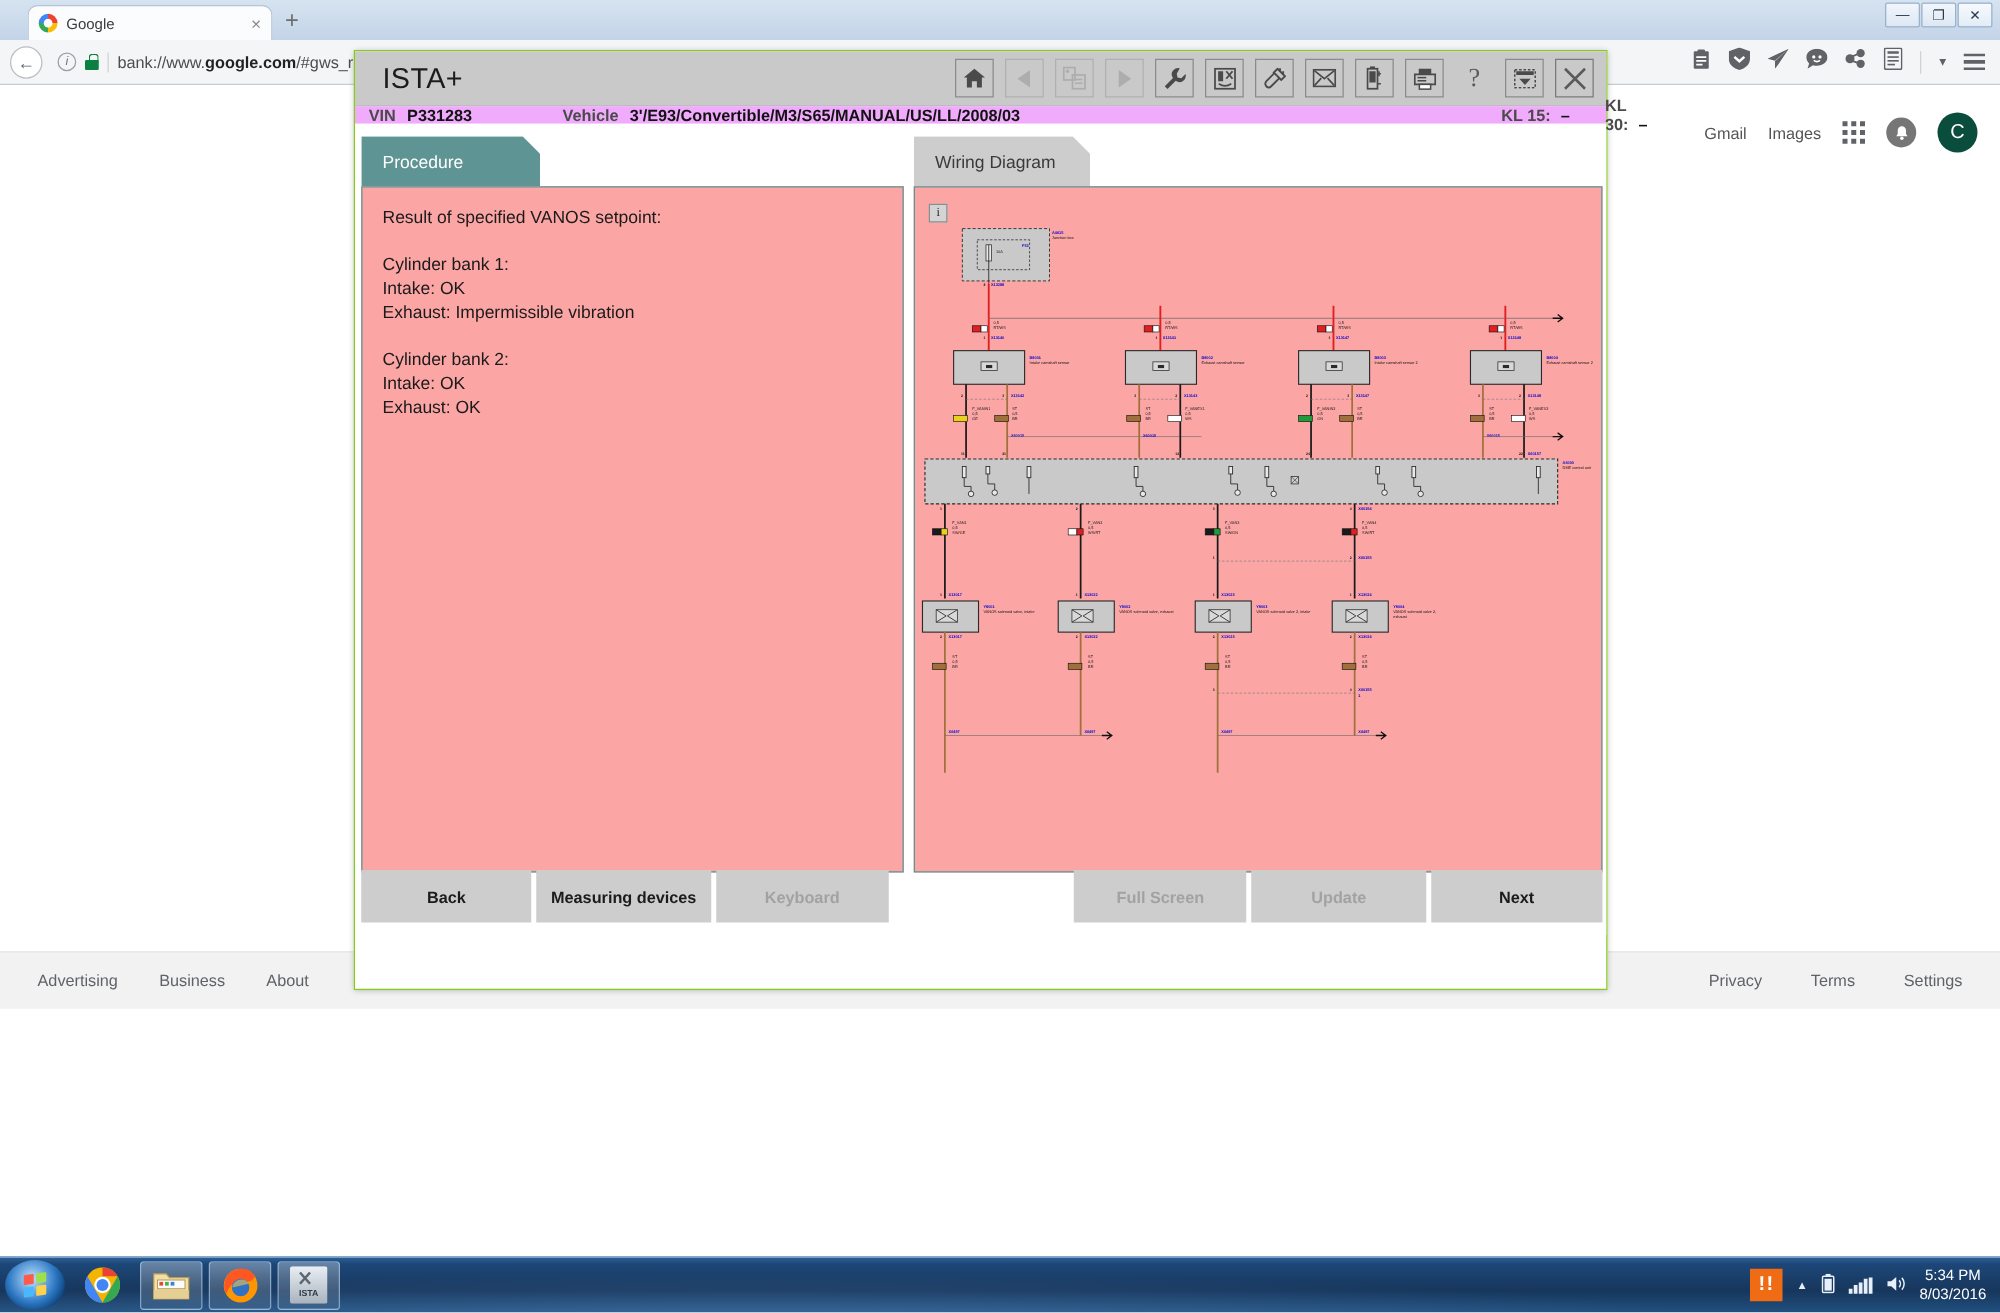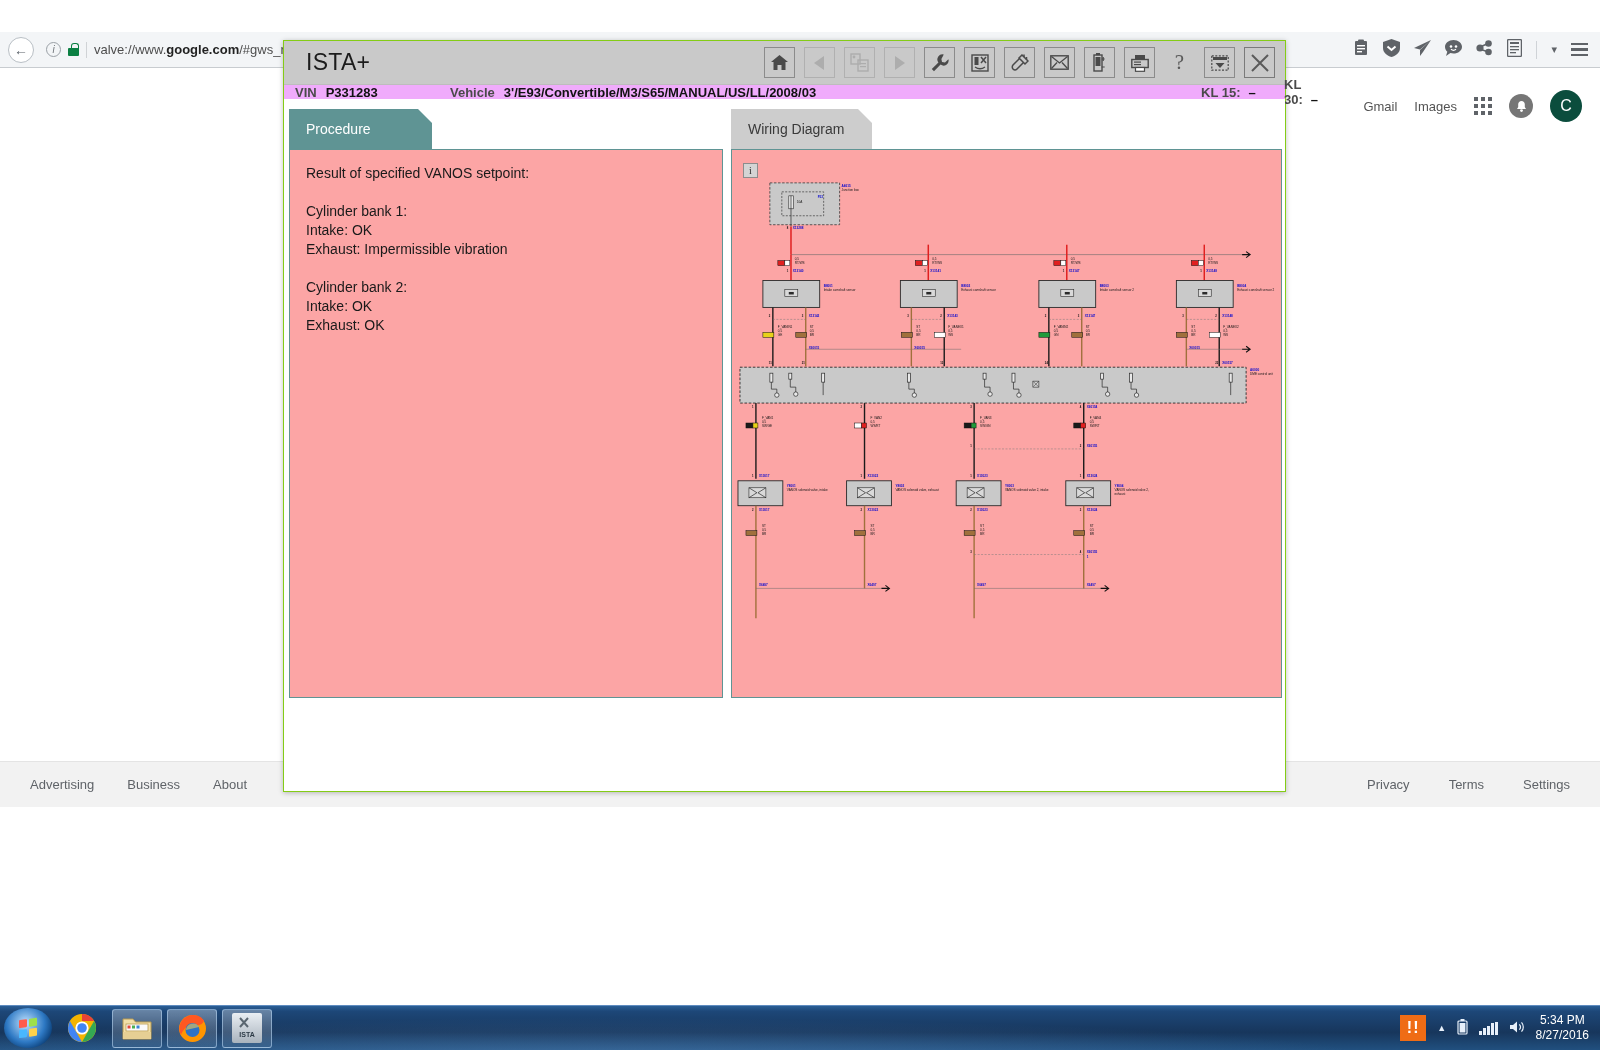--- a/index.html
+++ b/index.html
@@ -204,28 +204,41 @@
   .tray-clock{color:#ffffff;font-size:12px;line-height:15px;text-align:center;}
   .tray-ico{color:#e7f0fa;font-size:14px;}
   .sigbars{display:flex;align-items:flex-end;gap:1.5px;height:13px;}
   .sigbars i{display:block;width:2.5px;background:#e7f0fa;}
 </style>
 </head>
 <body>
 
 <div id="chrome-window">
 
+  <div class="chrome-tabstrip">
+    <div class="tab">
+      <span class="tab-favicon"></span>
+      <span class="tab-title">Google</span>
+      <span class="tab-close">×</span>
+    </div>
+    <div class="new-tab">+</div>
+    <div class="win-controls">
+      <div class="win-btn">—</div>
+      <div class="win-btn">❐</div>
+      <div class="win-btn close">✕</div>
+    </div>
+  </div>
 
   <div class="chrome-toolbar">
     <div class="nav-circle">←</div>
     <div class="omnibox">
       <span class="omni-info">i</span>
       <span class="omni-lock"></span>
       <span class="omni-sep"></span>
-      <span class="omni-url"><span>valve://www.</span><b>google.com</b><span>/#gws_rd=ss</span></span>
+      <span class="omni-url"><span>bank://www.</span><b>google.com</b><span>/#gws_rd=ss</span></span>
     </div>
     <div class="ext-icons">
       <span>
         <svg width="16" height="17" viewBox="0 0 16 17">
             <rect x="2" y="2" width="12" height="14" rx="1" fill="#5f6368"></rect>
             <rect x="5" y="0.5" width="6" height="3" rx="1" fill="#5f6368"></rect>
             <rect x="4" y="6" width="8" height="1.4" fill="#fff"></rect>
             <rect x="4" y="9" width="8" height="1.4" fill="#fff"></rect>
             <rect x="4" y="12" width="5" height="1.4" fill="#fff"></rect>
           </svg>
@@ -769,20 +782,29 @@
             <text class="lbl" x="136" y="438">X6497</text>
             <line x1="243" y1="440" x2="378" y2="440" stroke="#6a6a6a" stroke-width="0.5"></line>
             <path d="M370 440 L378 440 M374 437 L378 440 L374 443" stroke="#111" stroke-width="1.1" fill="none"></path>
             <text class="lbl" x="246" y="438">X6497</text>
             <text class="lbl" x="356" y="438">X6497</text>
           </g>
         </svg>
       </div>
     </div>
 
+    <div class="ista-buttons">
+      <div class="ibtn" style="width:138px;">Back</div>
+      <div class="ibtn" style="width:141px;margin-left:4px;">Measuring devices</div>
+      <div class="ibtn dis" style="width:140px;margin-left:4px;">Keyboard</div>
+      <div class="ibtn spacer" style="width:148px;"></div>
+      <div class="ibtn dis" style="width:140px;margin-left:2px;">Full Screen</div>
+      <div class="ibtn dis" style="width:141px;margin-left:4px;">Update</div>
+      <div class="ibtn" style="width:139px;margin-left:4px;">Next</div>
+    </div>
   </div>
 </div>
 
 <div id="taskbar">
   <div class="start-orb">
     <span class="orb-flag">
         <i></i>
         <i></i>
         <i></i>
         <i></i>
@@ -851,16 +873,16 @@
       </span>
     <span class="tray-ico">
       <svg width="16" height="14" viewBox="0 0 16 14">
           <path d="M1 5 H4 L8 1.5 V12.5 L4 9 H1 Z" fill="#e7f0fa"></path>
           <path d="M10.3 4.3 A4 4 0 0 1 10.3 9.7" stroke="#e7f0fa" stroke-width="1.2" fill="none"></path>
           <path d="M12.5 2.3 A7 7 0 0 1 12.5 11.7" stroke="#e7f0fa" stroke-width="1.2" fill="none"></path>
         </svg>
     </span>
     <div class="tray-clock">
       <div>5:34 PM</div>
-      <div>8/27/2016</div>
+      <div>8/03/2016</div>
     </div>
   </div>
 </div>
 
 </body></html>

